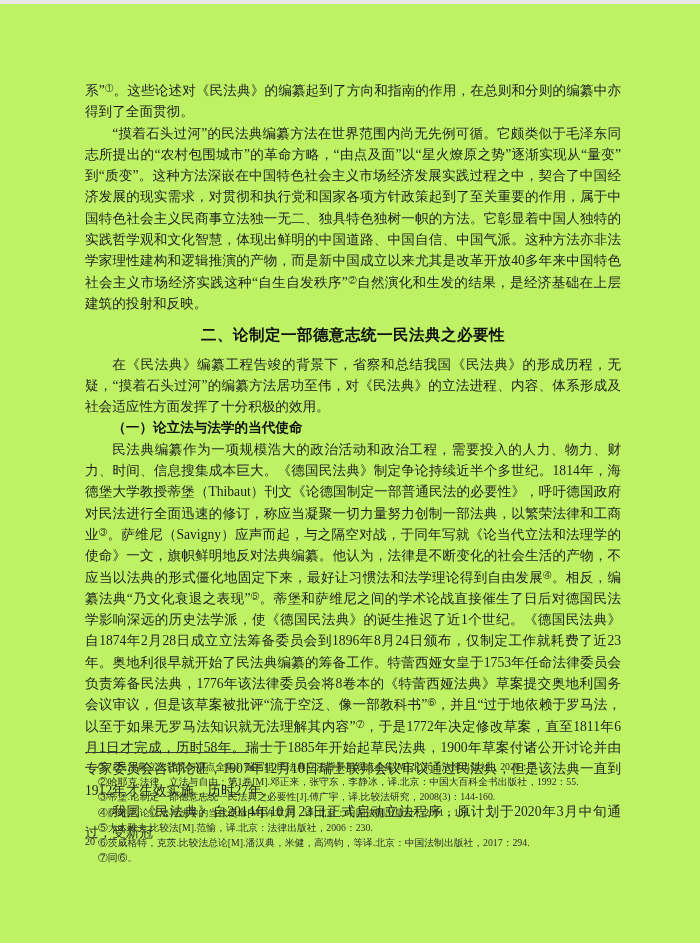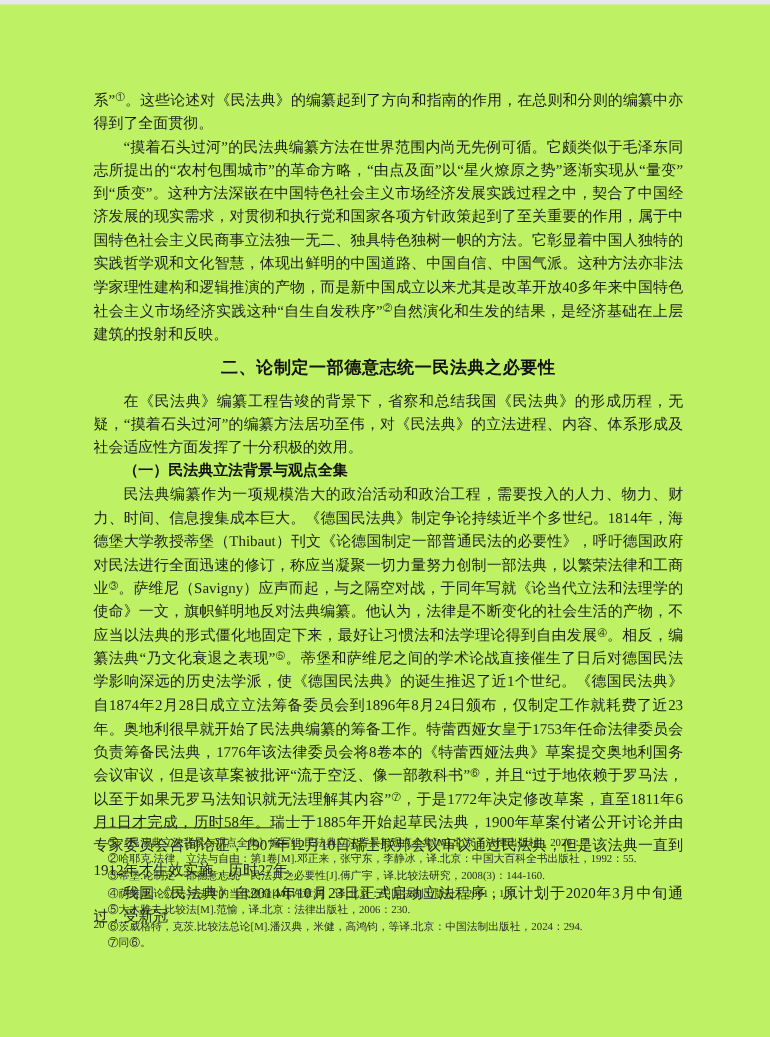--- a/index.html
+++ b/index.html
@@ -83,31 +83,31 @@
 </head>
 <body>
 
 <div class="page">
 
   <main class="content">
     <p class="para no-indent">系”<sup>①</sup>。这些论述对《民法典》的编纂起到了方向和指南的作用，在总则和分则的编纂中亦得到了全面贯彻。</p>
     <p class="para">“摸着石头过河”的民法典编纂方法在世界范围内尚无先例可循。它颇类似于毛泽东同志所提出的“农村包围城市”的革命方略，“由点及面”以“星火燎原之势”逐渐实现从“量变”到“质变”。这种方法深嵌在中国特色社会主义市场经济发展实践过程之中，契合了中国经济发展的现实需求，对贯彻和执行党和国家各项方针政策起到了至关重要的作用，属于中国特色社会主义民商事立法独一无二、独具特色独树一帜的方法。它彰显着中国人独特的实践哲学观和文化智慧，体现出鲜明的中国道路、中国自信、中国气派。这种方法亦非法学家理性建构和逻辑推演的产物，而是新中国成立以来尤其是改革开放40多年来中国特色社会主义市场经济实践这种“自生自发秩序”<sup>②</sup>自然演化和生发的结果，是经济基础在上层建筑的投射和反映。</p>
     <h2 class="section-title">二、论制定一部德意志统一民法典之必要性</h2>
     <p class="para">在《民法典》编纂工程告竣的背景下，省察和总结我国《民法典》的形成历程，无疑，“摸着石头过河”的编纂方法居功至伟，对《民法典》的立法进程、内容、体系形成及社会适应性方面发挥了十分积极的效用。</p>
-    <h3 class="sub-title">（一）民法典立法背景与观点全集</h3>
+    <h3 class="sub-title">（一）论立法与法学的当代使命</h3>
     <p class="para">民法典编纂作为一项规模浩大的政治活动和政治工程，需要投入的人力、物力、财力、时间、信息搜集成本巨大。《德国民法典》制定争论持续近半个多世纪。1814年，海德堡大学教授蒂堡（Thibaut）刊文《论德国制定一部普通民法的必要性》，呼吁德国政府对民法进行全面迅速的修订，称应当凝聚一切力量努力创制一部法典，以繁荣法律和工商业<sup>③</sup>。萨维尼（Savigny）应声而起，与之隔空对战，于同年写就《论当代立法和法理学的使命》一文，旗帜鲜明地反对法典编纂。他认为，法律是不断变化的社会生活的产物，不应当以法典的形式僵化地固定下来，最好让习惯法和法学理论得到自由发展<sup>④</sup>。相反，编纂法典“乃文化衰退之表现”<sup>⑤</sup>。蒂堡和萨维尼之间的学术论战直接催生了日后对德国民法学影响深远的历史法学派，使《德国民法典》的诞生推迟了近1个世纪。《德国民法典》自1874年2月28日成立立法筹备委员会到1896年8月24日颁布，仅制定工作就耗费了近23年。奥地利很早就开始了民法典编纂的筹备工作。特蕾西娅女皇于1753年任命法律委员会负责筹备民法典，1776年该法律委员会将8卷本的《特蕾西娅法典》草案提交奥地利国务会议审议，但是该草案被批评“流于空泛、像一部教科书”<sup>⑥</sup>，并且“过于地依赖于罗马法，以至于如果无罗马法知识就无法理解其内容”<sup>⑦</sup>，于是1772年决定修改草案，直至1811年6月1日才完成，历时58年。瑞士于1885年开始起草民法典，1900年草案付诸公开讨论并由专家委员会咨询论证，1907年12月10日瑞士联邦会议审议通过民法典，但是该法典一直到1912年才生效实施，历时27年。</p>
     <p class="para">我国《民法典》自2014年10月23日正式启动立法程序，原计划于2020年3月中旬通过，受新冠</p>
   </main>
 
   <footer class="footnotes">
     <div class="fn-rule"></div>
     <p class="footnote">①《民法典立法背景与观点全集》编写组.民法典立法背景与观点全集[M].北京：法律出版社，2020：7.</p>
     <p class="footnote">②哈耶克.法律、立法与自由：第1卷[M].邓正来，张守东，李静冰，译.北京：中国大百科全书出版社，1992：55.</p>
     <p class="footnote">③蒂堡.论制定一部德意志统一民法典之必要性[J].傅广宇，译.比较法研究，2008(3)：144-160.</p>
     <p class="footnote">④萨维尼.论立法与法学的当代使命[M].许章润，译.北京：中国法制出版社，2001：106.</p>
     <p class="footnote">⑤大木雅夫.比较法[M].范愉，译.北京：法律出版社，2006：230.</p>
-    <p class="footnote">⑥茨威格特，克茨.比较法总论[M].潘汉典，米健，高鸿钧，等译.北京：中国法制出版社，2024：294.</p>
+    <p class="footnote">⑥茨威格特，克茨.比较法总论[M].潘汉典，米健，高鸿钧，等译.北京：中国法制出版社，2017：294.</p>
     <p class="footnote">⑦同⑥。</p>
   </footer>
 
   <div class="page-number">20</div>
 
 </div>
 
 </body></html>

